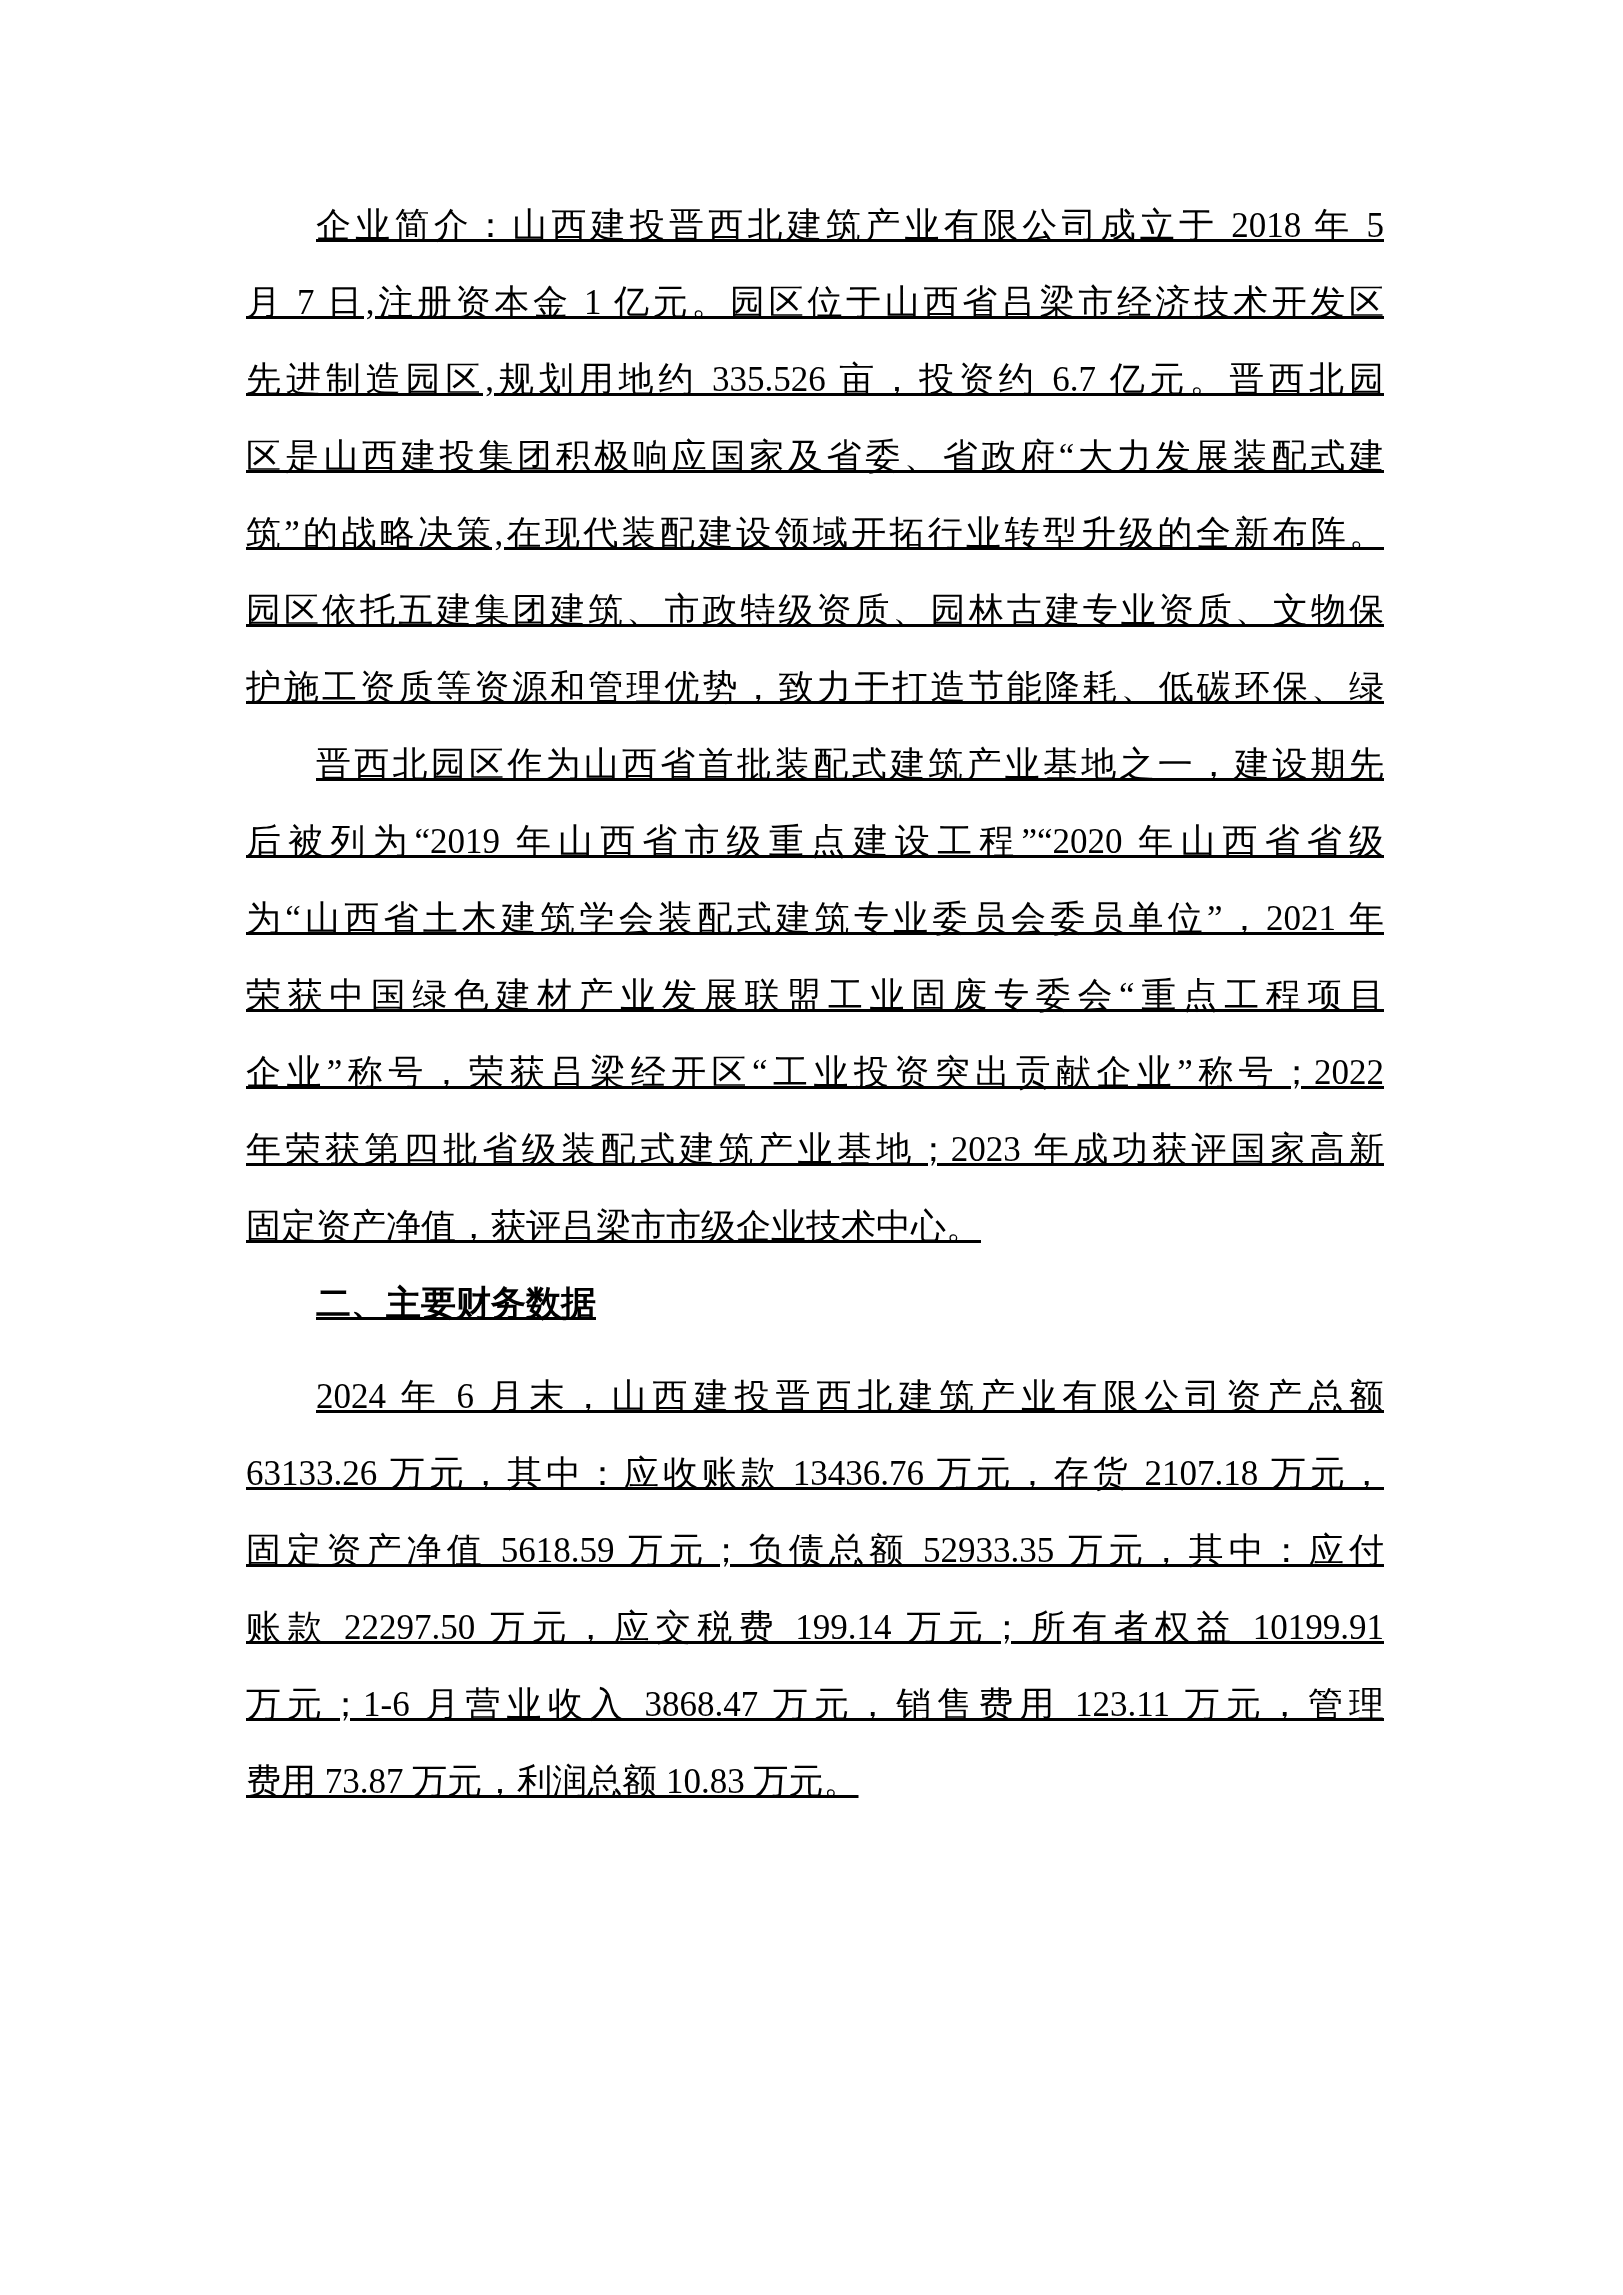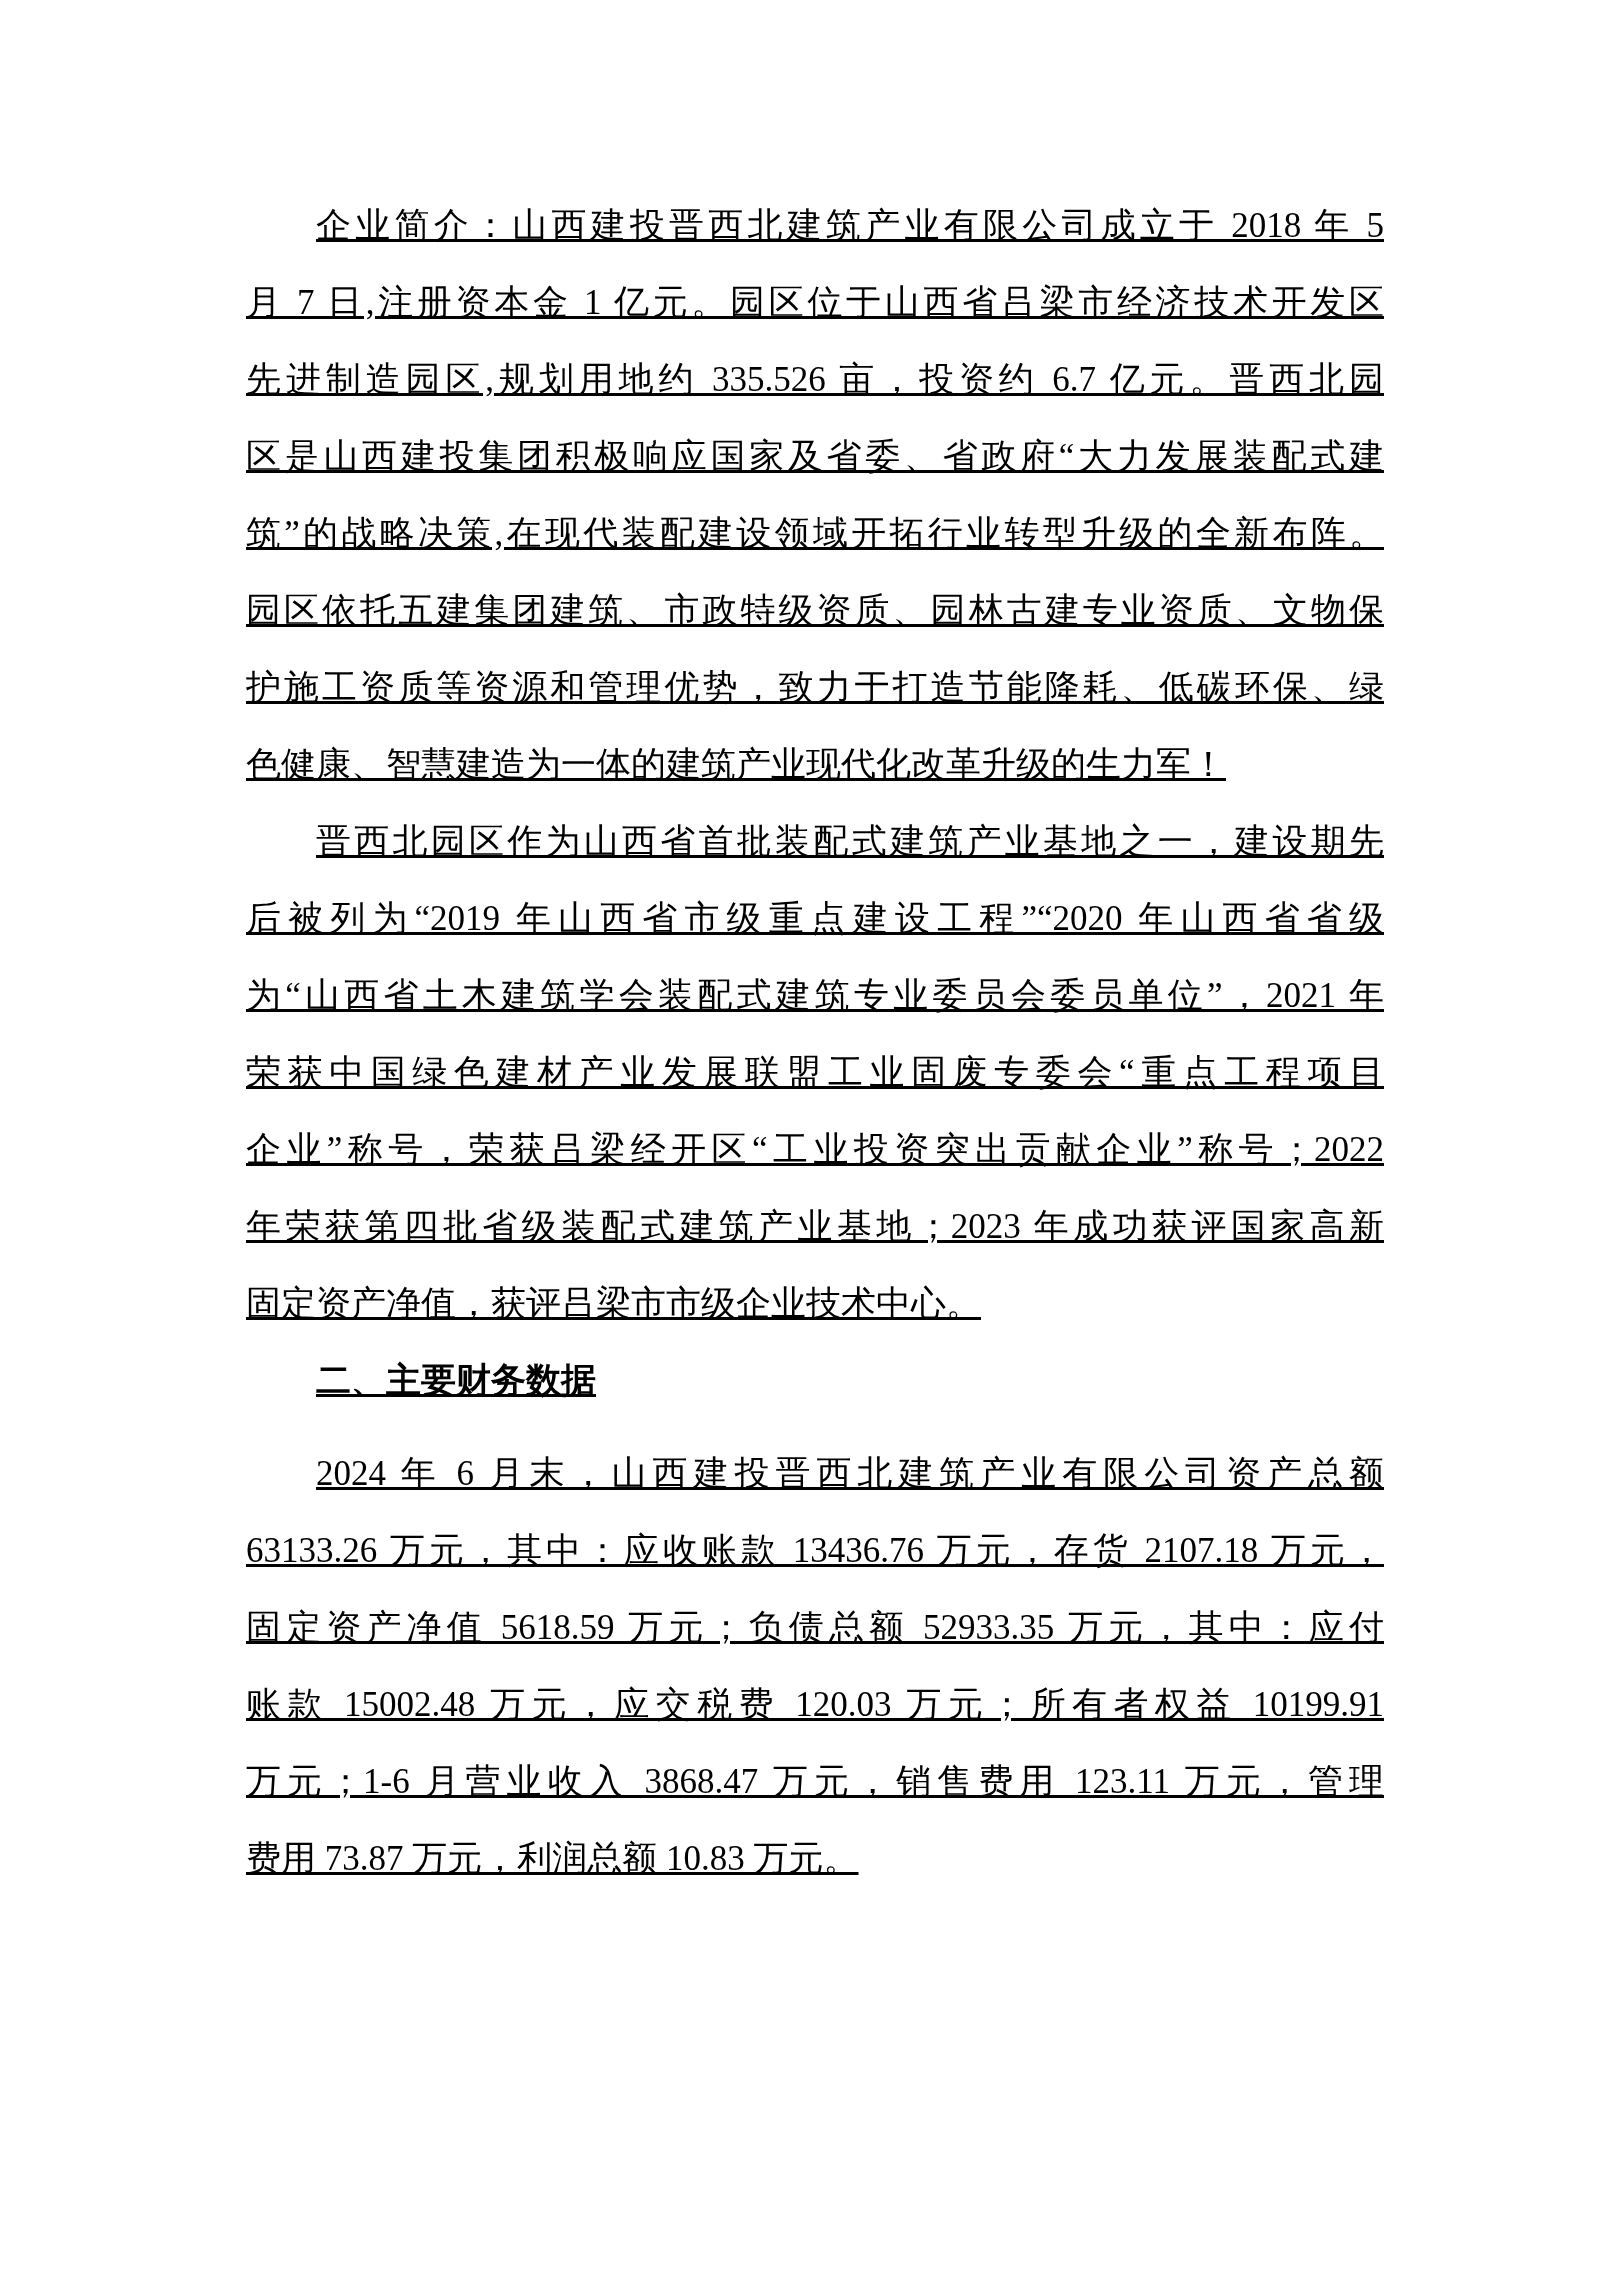--- a/index.html
+++ b/index.html
@@ -51,37 +51,36 @@
 <div class="page">
   <div class="doc" id="doc">
       <div class="block">
         <div class="line first">企业简介：山西建投晋西北建筑产业有限公司成立于 2018 年 5</div>
         <div class="line">月 7 日,注册资本金 1 亿元。园区位于山西省吕梁市经济技术开发区</div>
         <div class="line">先进制造园区,规划用地约 335.526 亩，投资约 6.7 亿元。晋西北园</div>
         <div class="line">区是山西建投集团积极响应国家及省委、省政府“大力发展装配式建</div>
         <div class="line">筑”的战略决策,在现代装配建设领域开拓行业转型升级的全新布阵。</div>
         <div class="line">园区依托五建集团建筑、市政特级资质、园林古建专业资质、文物保</div>
         <div class="line">护施工资质等资源和管理优势，致力于打造节能降耗、低碳环保、绿</div>
-        <div class="line last">色健康、智慧建造为一体的建筑产业现代化改革升级的生力军！</div>
       </div>
       <div class="block">
         <div class="line first">晋西北园区作为山西省首批装配式建筑产业基地之一，建设期先</div>
         <div class="line">后被列为“2019 年山西省市级重点建设工程”“2020 年山西省省级</div>
         <div class="line">为“山西省土木建筑学会装配式建筑专业委员会委员单位”，2021 年</div>
         <div class="line">荣获中国绿色建材产业发展联盟工业固废专委会“重点工程项目</div>
         <div class="line">企业”称号，荣获吕梁经开区“工业投资突出贡献企业”称号；2022</div>
         <div class="line">年荣获第四批省级装配式建筑产业基地；2023 年成功获评国家高新</div>
         <div class="line last">固定资产净值，获评吕梁市市级企业技术中心。</div>
       </div>
       <div class="block heading">
         <div class="line first last">二、主要财务数据</div>
       </div>
       <div class="block">
         <div class="line first">2024 年 6 月末，山西建投晋西北建筑产业有限公司资产总额</div>
         <div class="line">63133.26 万元，其中：应收账款 13436.76 万元，存货 2107.18 万元，</div>
         <div class="line">固定资产净值 5618.59 万元；负债总额 52933.35 万元，其中：应付</div>
-        <div class="line">账款 15002.48 万元，应交税费 120.03 万元；所有者权益 10199.91</div>
+        <div class="line">账款 22297.50 万元，应交税费 199.14 万元；所有者权益 10199.91</div>
         <div class="line">万元；1-6 月营业收入 3868.47 万元，销售费用 123.11 万元，管理</div>
         <div class="line last">费用 73.87 万元，利润总额 10.83 万元。</div>
       </div>
     </div>
 </div>
 
 
 </body></html>

